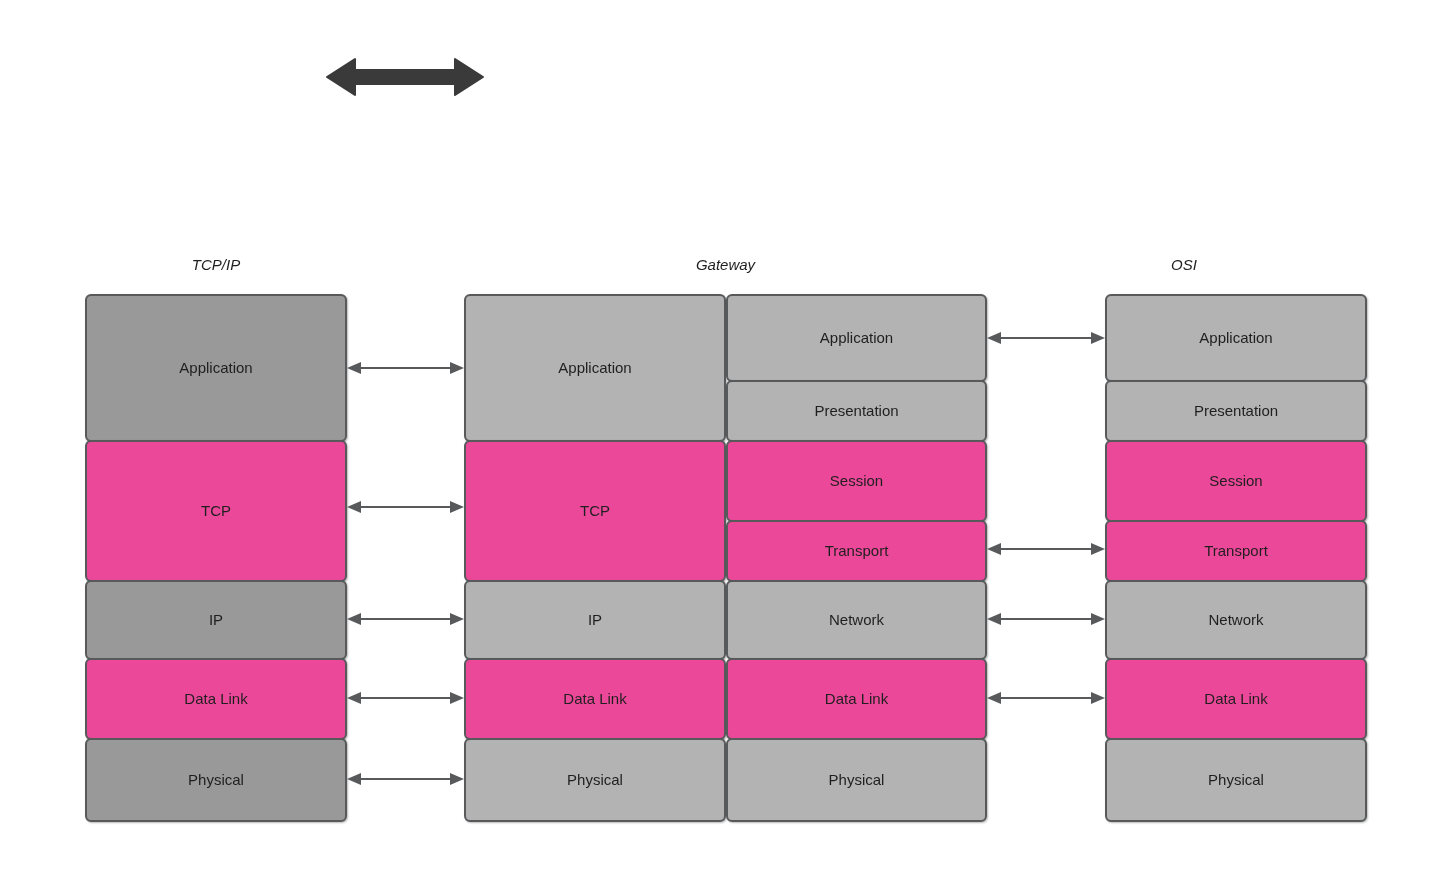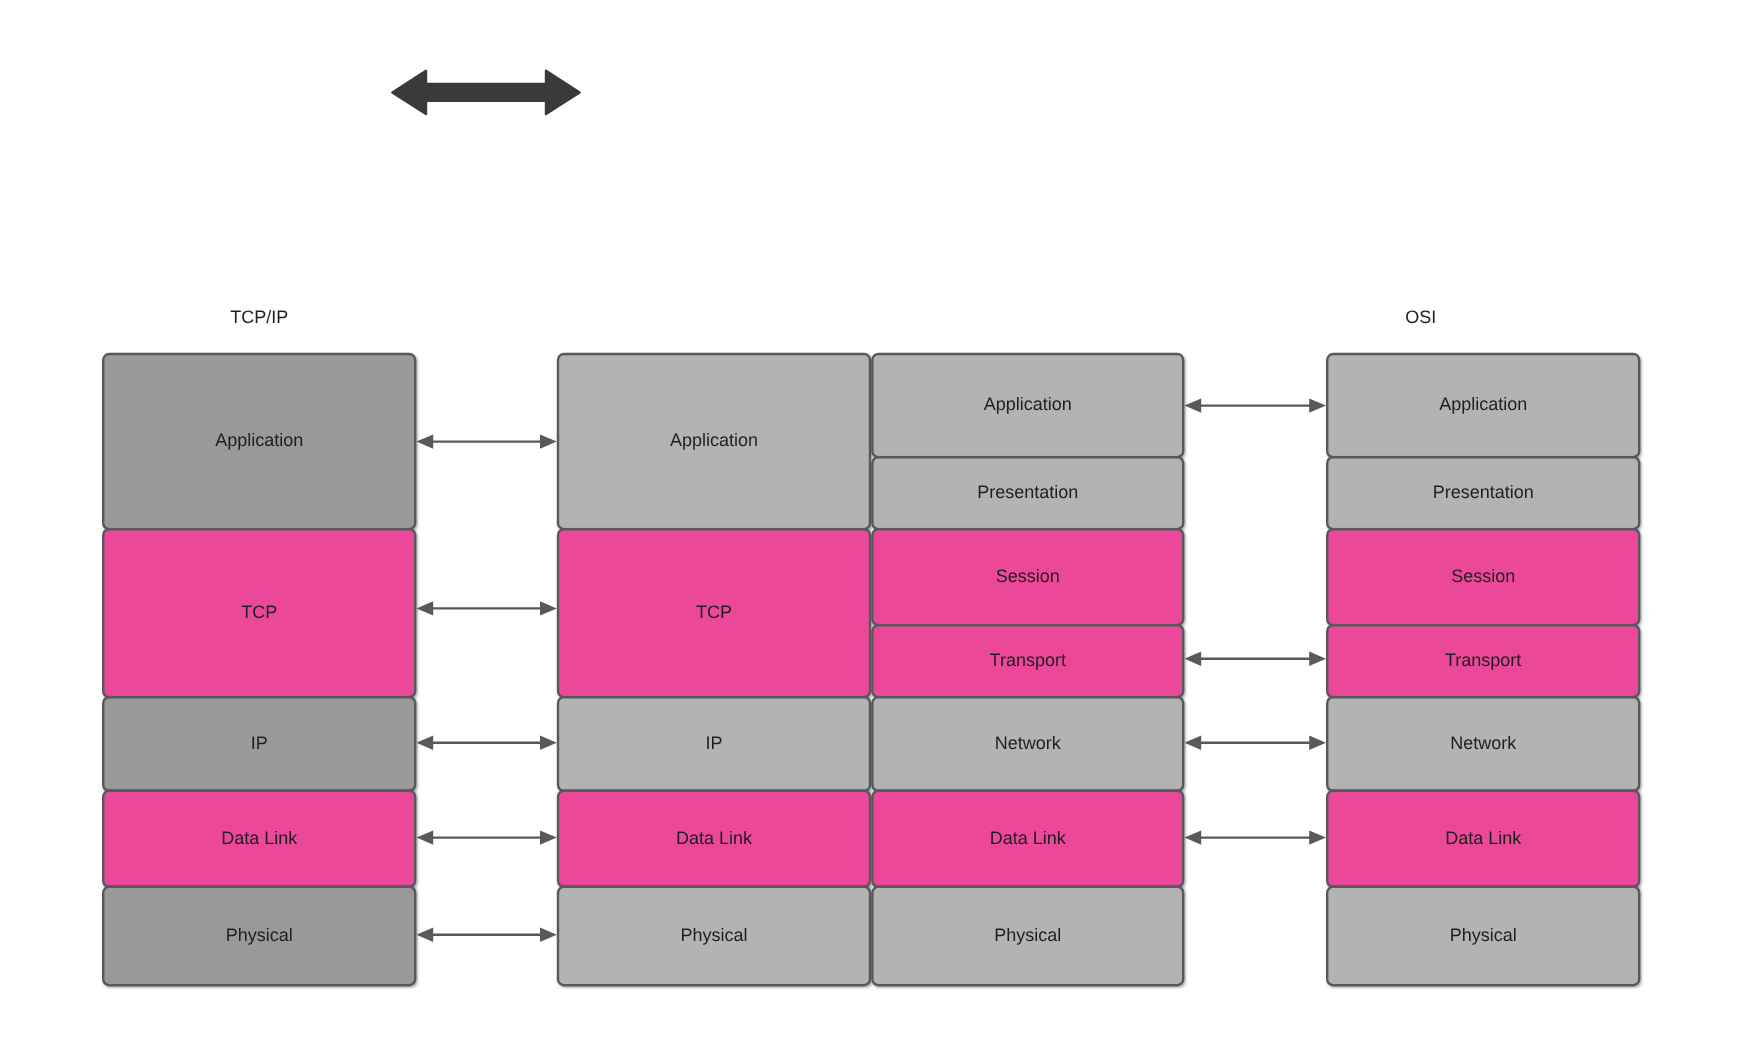--- a/index.html
+++ b/index.html
@@ -17,20 +17,21 @@
   #diagram {
     position: absolute;
     inset: 0;
   }
   .col-title {
     position: absolute;
     font-size: 15px;
     color: #1f1f1f;
     text-align: center;
     white-space: nowrap;
+    font-style: italic;
   }
   .layer-box {
     position: absolute;
     box-sizing: border-box;
     border: 2px solid #58595b;
     border-radius: 6px;
     box-shadow: 1px 1px 2px rgba(0,0,0,0.28);
     display: flex;
     align-items: center;
     justify-content: center;
@@ -64,20 +65,21 @@
 <div id="diagram">
 
   <div class="big-arrow">
     <svg width="160" height="50" viewBox="0 0 160 50" aria-hidden="true">
       <path d="M2 25 L30 7 L30 18 L130 18 L130 7 L158 25 L130 43 L130 32 L30 32 L30 43 Z" fill="#3a3a3a" stroke="#3a3a3a" stroke-width="2" stroke-linejoin="round"></path>
     </svg>
   </div>
 
   <div class="col-title" style="left:85px; top:256px; width:262px;">TCP/IP</div>
 
+  <div class="col-title" style="left:464px; top:256px; width:523px;">Gateway</div>
 
   <div class="col-title" style="left:1053px; top:256px; width:262px;">OSI</div>
 
   <div class="layer-box fill-dark" style="left:85px; top:294px; width:262px; height:148px;">Application</div>
   <div class="layer-box fill-white" style="left:85px; top:440px; width:262px; height:142px;">TCP</div>
   <div class="layer-box fill-dark" style="left:85px; top:580px; width:262px; height:80px;">IP</div>
   <div class="layer-box fill-white" style="left:85px; top:658px; width:262px; height:82px;">Data Link</div>
   <div class="layer-box fill-dark" style="left:85px; top:738px; width:262px; height:84px;">Physical</div>
 
   <div class="layer-box fill-light" style="left:464px; top:294px; width:262px; height:148px;">Application</div>

